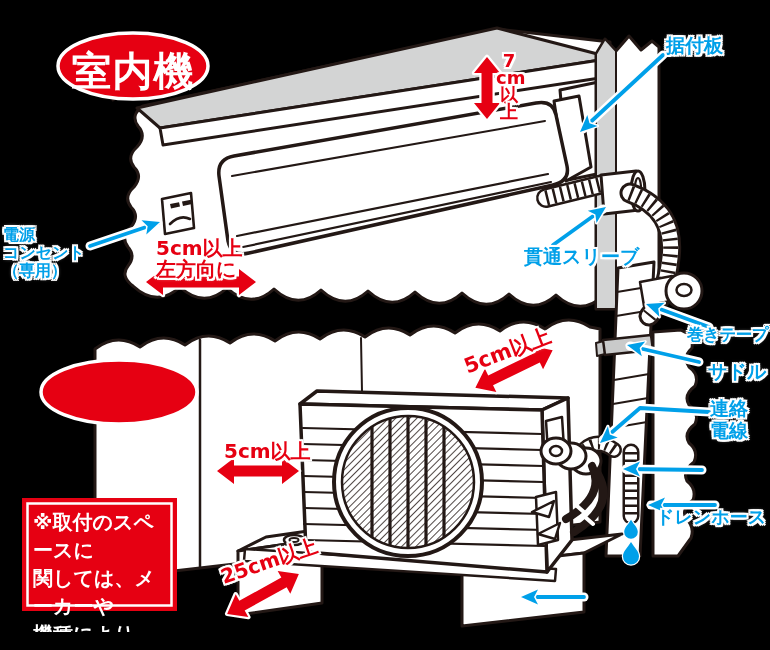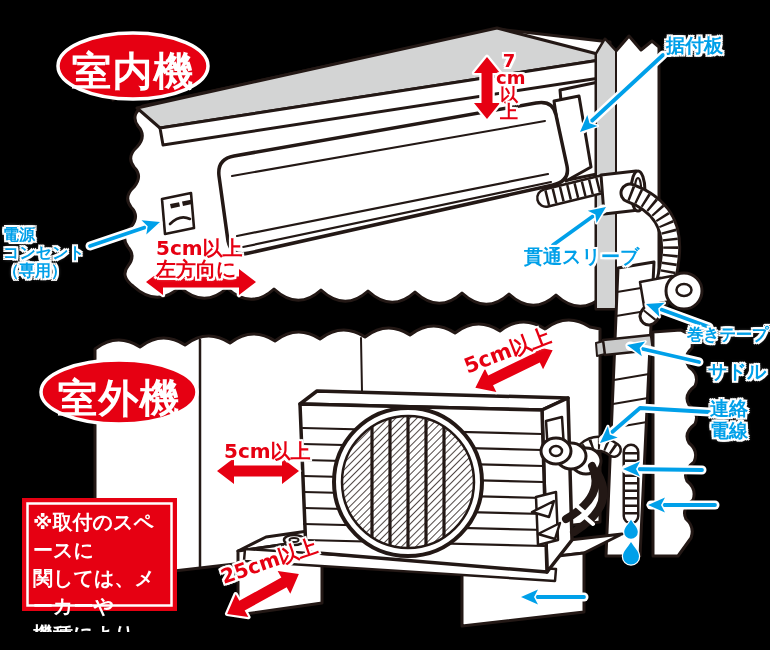--- a/index.html
+++ b/index.html
@@ -242,31 +242,31 @@
 
   <ellipse cx="133" cy="66" rx="75" ry="33" fill="#e60012" stroke="#fff" stroke-width="3.5"></ellipse>
   <ellipse cx="119" cy="392" rx="78" ry="32" fill="#e60012" stroke="#fff" stroke-width="3.5"></ellipse>
   <g>
     <rect x="22" y="498" width="155" height="113" fill="#e60012"></rect>
     <rect x="27.5" y="503.5" width="144" height="102" fill="none" stroke="#fff" stroke-width="2.5"></rect>
   </g>
 </svg>
 
 <div class="badge" style="left:58px;top:44px;width:150px;font-size:40px;">室内機</div>
-<div class="badge" style="left:41px;top:371px;width:156px;font-size:40px;">室外機</div>
 
 <div class="lbl blue" style="left:3px;top:226px;font-size:16px;">電源
 コンセント
 （専用）</div>
 <div class="lbl blue" style="left:666px;top:35px;font-size:19px;">据付板</div>
 <div class="lbl blue" style="left:476px;top:246px;font-size:19px;margin-left:48px;">貫通スリーブ</div>
 <div class="lbl blue" style="left:687px;top:326px;font-size:16.5px;letter-spacing:-0.5px;">巻きテープ</div>
 <div class="lbl blue" style="left:708px;top:361px;font-size:19px;">サドル</div>
 <div class="lbl blue" style="left:710px;top:398px;font-size:19px;">連絡
 電線</div>
+<div class="lbl blue" style="left:656px;top:507px;font-size:18px;">ドレンホース</div>
 
 <div class="lbl red" style="left:496px;top:52px;font-size:18px;line-height:0.95;text-align:center;width:26px;">7
 cm
 以
 上</div>
 <div class="lbl red" style="left:156px;top:238px;font-size:20px;line-height:1.05;">5cm以上
 左方向に</div>
 <div class="lbl red rot" style="left:461px;top:357px;font-size:21px;transform:rotate(-21deg);">5cm以上</div>
 <div class="lbl red" style="left:224px;top:440px;font-size:20px;">5cm以上</div>
 <div class="lbl red rot" style="left:218px;top:567px;font-size:20px;transform:rotate(-19deg);">25cm以上</div>

